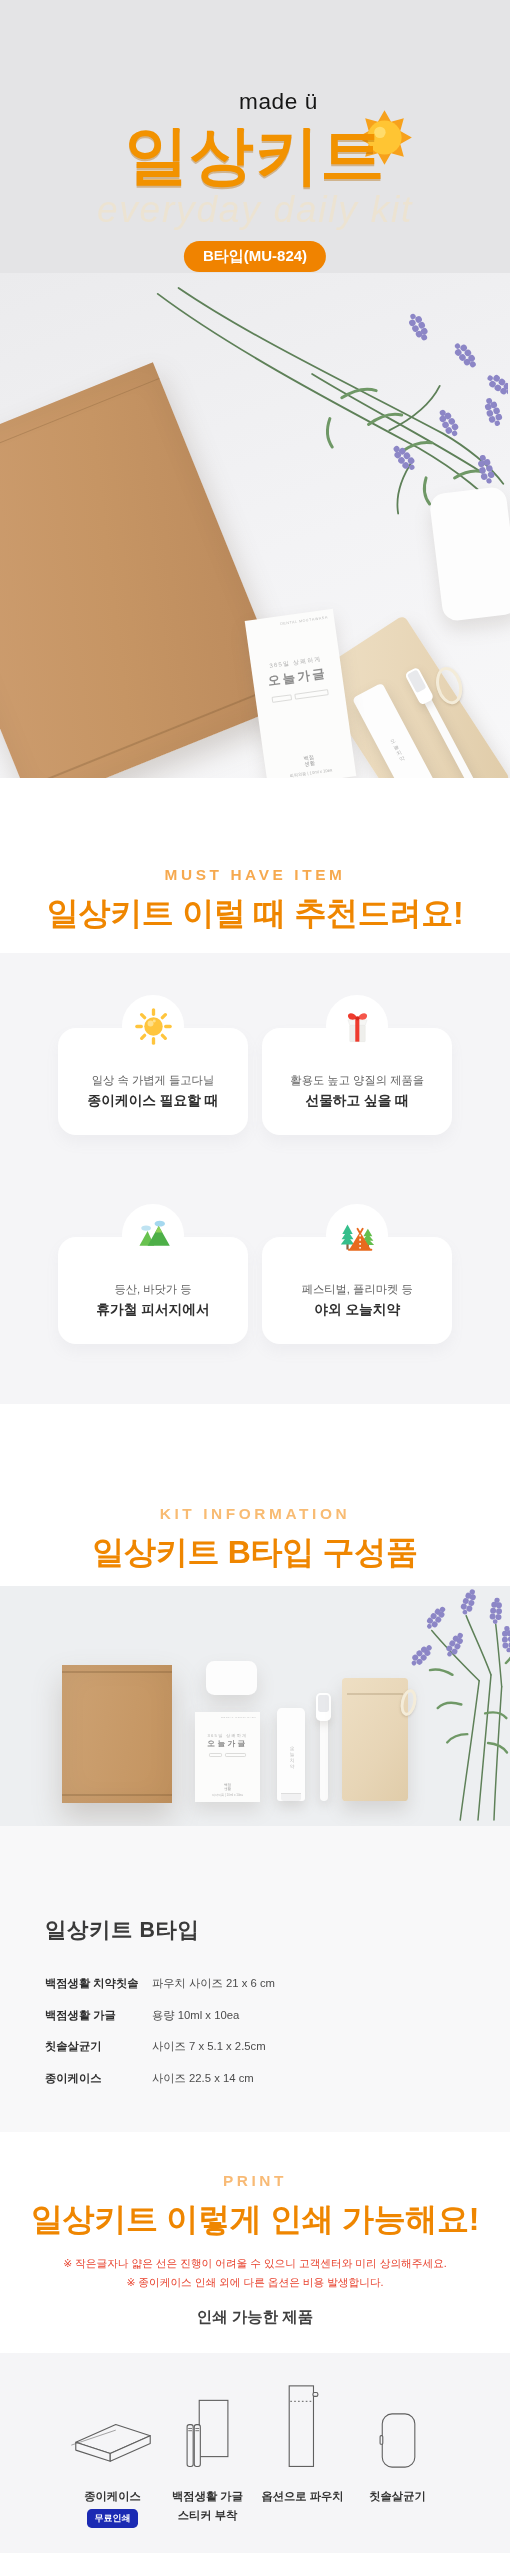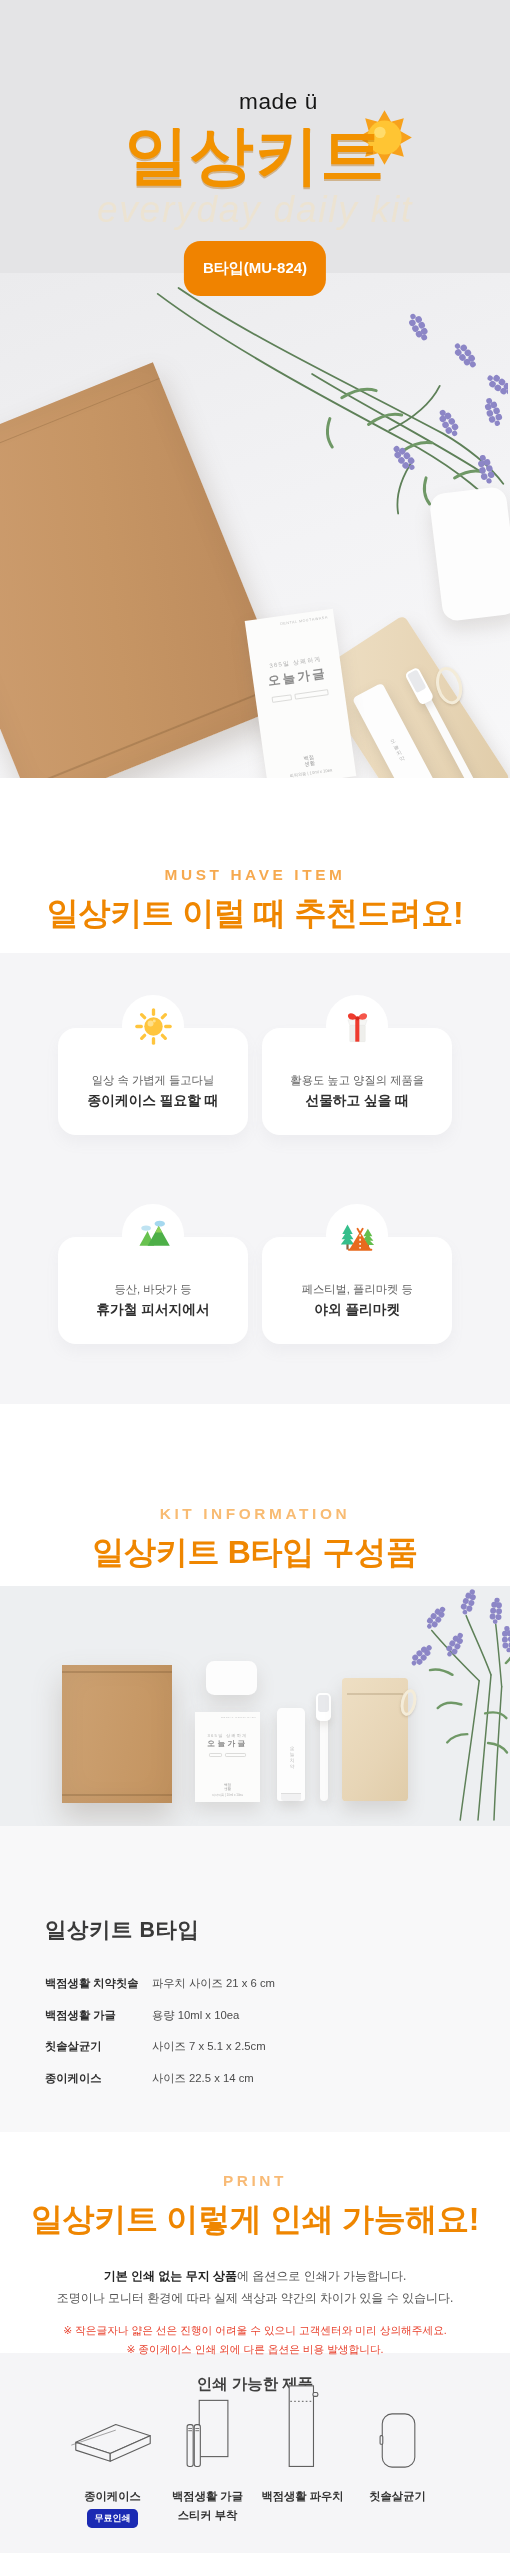--- a/index.html
+++ b/index.html
@@ -12,21 +12,21 @@
   .logo{padding-top:89px;font-size:22.6px;letter-spacing:0.6px;color:#161616;font-weight:500;padding-left:47px;}
   .watermark{position:absolute;top:189px;left:50%;transform:translateX(-50%);
              white-space:nowrap;font-size:37px;font-style:italic;letter-spacing:1.8px;
              color:#ece3d2;z-index:0;font-weight:400;}
   .hero-title{position:relative;z-index:2;margin-top:8.3px;font-size:64px;line-height:1.0;
               font-weight:800;letter-spacing:1.2px;color:#f29200;
               text-shadow:0 2.4px 0.6px rgba(176,103,0,.38);}
   .hero-sun{position:absolute;left:356px;top:109px;z-index:1;}
   .hero-badge{position:absolute;top:241px;left:50%;transform:translateX(-50%);
               background:#f08300;color:#fff;font-size:15px;font-weight:700;
-              padding:18px 19px;border-radius:16.6px;z-index:3;white-space:nowrap;}
+              padding:6px 19px;border-radius:16.6px;z-index:3;white-space:nowrap;}
 
   
   .photo1{position:relative;height:505px;background:linear-gradient(160deg,#ebebed 0%,#f3f3f5 55%,#f8f8f9 100%);overflow:hidden;}
   .photo2{position:relative;height:240px;background:#edeff1;overflow:hidden;}
   .kraft{position:absolute;background:linear-gradient(105deg,#cf9f72 0%,#c69564 55%,#bb8a5c 100%);
          box-shadow:0 15px 27px rgba(110,95,80,.25), inset 0 0 30px rgba(0,0,0,.05);}
   .kraft .seam{position:absolute;left:0;right:0;height:1.8px;background:rgba(92,62,32,.22);}
   .whitecase{position:absolute;background:#fdfdfd;border-radius:15.4px;
              box-shadow:0 9.5px 18px rgba(120,110,100,.18);}
   .mwbox{position:absolute;background:#fcfcfb;box-shadow:0 8.3px 16.6px rgba(120,110,100,.18);
@@ -331,21 +331,21 @@
             <polygon points="61,76 78,58 95,76" fill="#63be4c"></polygon>
             <line x1="50" y1="32" x2="57" y2="44" stroke="#e86a1e" stroke-width="5" stroke-linecap="round"></line>
             <line x1="64" y1="32" x2="57" y2="44" stroke="#e86a1e" stroke-width="5" stroke-linecap="round"></line>
             <polygon points="28,88 57,40 86,88" fill="#e86a1e"></polygon>
             <line x1="57" y1="48" x2="57" y2="86" stroke="#fff" stroke-width="4" stroke-dasharray="5 6"></line>
             <rect x="24" y="86" width="66" height="5" rx="2.5" fill="#e86a1e"></rect>
           </svg>
         </div>
         <div class="body">
           <div class="card-line1">페스티벌, 플리마켓 등</div>
-          <div class="card-line2">야외 플리마켓</div>
+          <div class="card-line2">야외 오늘치약</div>
         </div>
       </div>
 
     </div>
   </section>
 
   <section class="sec-white kitinfo-sec">
     <div class="eyebrow o2">KIT INFORMATION</div>
     <div class="big-orange">일상키트 B타입 구성품</div>
   </section>
@@ -481,24 +481,20 @@
       <div class="spec-row">
         <div class="spec-name">종이케이스</div>
         <div class="spec-value">사이즈 22.5 x 14 cm</div>
       </div>
     </div>
   </section>
 
   <section class="sec-white print-sec">
     <div class="eyebrow o3">PRINT</div>
     <div class="big-orange">일상키트 이렇게 인쇄 가능해요!</div>
-    <div class="print-desc">
-      <div><b>기본 인쇄 없는 무지 상품</b><span>에 옵션으로 인쇄가 가능합니다.</span></div>
-      <div>조명이나 모니터 환경에 따라 실제 색상과 약간의 차이가 있을 수 있습니다.</div>
-    </div>
     <div class="print-warn">
       <div>※ 작은글자나 얇은 선은 진행이 어려울 수 있으니 고객센터와 미리 상의해주세요.</div>
       <div>※ 종이케이스 인쇄 외에 다른 옵션은 비용 발생합니다.</div>
     </div>
     <div class="printable-title">인쇄 가능한 제품</div>
   </section>
 
   <section class="printable-sec">
     <div class="prod-row">
 
@@ -532,21 +528,21 @@
       </div>
 
       <div class="prod-col">
         <div class="prod-icon-slot">
           <svg width="32" height="89" viewBox="0 0 58 160" fill="#f5f5f7" stroke="#5f5f5f" stroke-width="2">
             <rect x="4" y="10" width="44" height="146"></rect>
             <rect x="47" y="22" width="9" height="7" rx="3"></rect>
             <line x1="6" y1="38" x2="46" y2="38" stroke-dasharray="3 4" stroke-width="1.8"></line>
           </svg>
         </div>
-        <div class="prod-label">백점생활 파우치</div>
+        <div class="prod-label">옵션으로 파우치</div>
       </div>
 
       <div class="prod-col">
         <div class="prod-icon-slot">
           <svg width="38" height="57" viewBox="0 0 70 102" fill="#f5f5f7" stroke="#5f5f5f" stroke-width="2">
             <rect x="6" y="2" width="60" height="98" rx="18"></rect>
             <rect x="2" y="42" width="5" height="16" rx="2"></rect>
           </svg>
         </div>
         <div class="prod-label">칫솔살균기</div>

